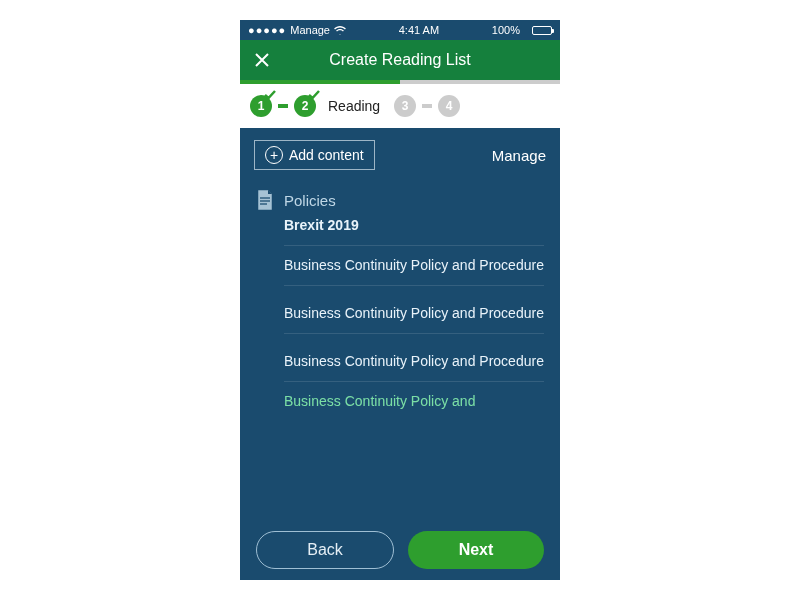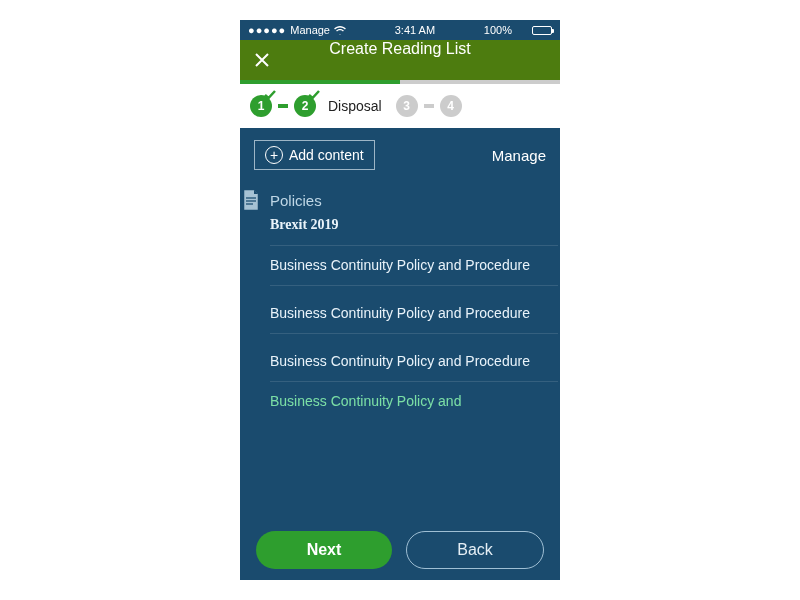--- a/index.html
+++ b/index.html
@@ -27,44 +27,44 @@
     background: #1A4B6E;
     color: #fff;
     font-size: 11px;
     display: flex;
     align-items: center;
     justify-content: space-between;
     padding: 0 8px;
   }
   .status-left { display:flex; align-items:center; gap:4px; }
   .dots { letter-spacing: 1px; }
-  .status-right { display:flex; align-items:center; gap:20px; }
+  .status-right { display:flex; align-items:center; gap:12px; }
   .battery {
     width: 20px; height: 9px;
     border: 1px solid #fff;
     border-radius: 2px;
     position: relative;
     padding: 1px;
   }
   .battery::after {
     content:"";
     position:absolute;
     right:-3px; top:2px;
     width:2px; height:4px;
     background:#fff;
     border-radius:0 1px 1px 0;
   }
   .battery-fill { background:#fff; height:100%; width:100%; }
 
   .nav-bar {
     height: 40px;
-    background:#4d7c0f;
+    background:#15803d;
     color:#fff;
     display:flex;
-    align-items:flex-start;
+    align-items:center;
     justify-content:center;
     position:relative;
   }
   .nav-title { font-size:16px; font-weight:500; color:#fff; }
   .nav-close {
     position:absolute; left:10px; top:8px;
     width:24px; height:24px;
     display:flex; align-items:center; justify-content:center;
     cursor:pointer;
   }
@@ -111,38 +111,38 @@
     width:18px; height:18px; border:1.4px solid #fff; border-radius:50%;
     display:flex; align-items:center; justify-content:center;
     font-size:14px; line-height:1;
   }
   .spacer { flex:1; }
   .manage { font-size:15px; color:#fff; cursor:pointer;margin-left:24px; }
 
   .content {
     flex:1;
     overflow:hidden;
-    padding:0 2px;
+    padding:0 16px;
     color:#E5F0F8;
   }
   .section { margin-top:8px; }
   .section-header { display:flex; align-items:center; gap:10px; color:#9FBFD4; }
   .section-title { font-size:15px; color:#BFD7E6; }
   .section-icon { width:18px; height:20px; flex-shrink:0; opacity:.85; }
 
   .item {
     margin-left:28px;
     padding:10px 0;
     font-size:14px;
     line-height:1.35;
     color:#E9F3FA;
     border-bottom:1px solid rgba(255,255,255,.12);
     cursor:pointer;
   }
-  .item.first { border-bottom:1px solid rgba(255,255,255,.12); padding-top:6px; font-weight:600;font-family:Liberation Serif, serif; }
+  .item.first { border-bottom:1px solid rgba(255,255,255,.12); padding-top:6px; font-weight:600; }
   .item.cut { color:#86efac; opacity:.9; border-bottom:none; }
 
   .footer {
     height:60px;
     display:flex;
     align-items:center;
     justify-content:center;
     gap:14px;
     padding:0 16px;
     background:#1A4B6E;
@@ -162,21 +162,21 @@
 <div class="phone">
 
   <div class="status-bar">
     <div class="status-left">
       <span class="dots">●●●●●</span>
       <span>Manage</span>
       <svg width="12" height="9" viewBox="0 0 12 9">
           <path d="M6 8.5c.4 0 .8-.2 1-.5l-2 0c.2.3.6.5 1 .5zM1 3.5C2.3 2.2 4 1.5 6 1.5s3.7.7 5 2l.9-.9C10.3.9 8.2 0 6 0S1.7.9.1 2.6L1 3.5zm2 2C3.8 4.7 4.8 4.2 6 4.2s2.2.5 3 1.3l.9-.9C8.8 3.5 7.5 2.9 6 2.9S3.2 3.5 2.1 4.6L3 5.5z" fill="#fff"></path>
         </svg>
     </div>
-    <span>3:41 AM</span>
+    <span>4:41 AM</span>
     <div class="status-right">
       <span>100%</span>
       <span class="battery"><span class="battery-fill"></span></span>
     </div>
   </div>
 
   <div class="nav-bar">
     <div class="nav-close">
       <svg width="18" height="18" viewBox="0 0 18 18">
           <path d="M3 3 L15 15 M15 3 L3 15" fill="none"></path>
@@ -196,21 +196,21 @@
             <path d="M2 7 L5.5 10 L12 3" stroke="#2E9E2E" stroke-width="2.5" fill="none"></path>
           </svg>
       </div>
       <div class="step-connector"></div>
       <div class="step-circle step-done">
         <span>2</span>
         <svg class="chk" viewBox="0 0 14 14">
             <path d="M2 7 L5.5 10 L12 3" stroke="#2E9E2E" stroke-width="2.5" fill="none"></path>
           </svg>
       </div>
-      <div class="step-label">Disposal</div>
+      <div class="step-label">Reading</div>
       <div class="step-circle step-inactive">
           <span>3</span>
         </div>
       <div class="step-connector inactive"></div>
       <div class="step-circle step-inactive">
           <span>4</span>
         </div>
     </div>
   </div>
 
@@ -243,17 +243,17 @@
     </div>
 
     <div class="section">
       <div class="item">Business Continuity Policy and Procedure</div>
       <div class="item cut">Business Continuity Policy and</div>
     </div>
 
   </div>
 
   <div class="footer">
+    <div class="btn btn-back">Back</div>
     <div class="btn btn-next">Next</div>
-    <div class="btn btn-back">Back</div>
   </div>
 
 </div>
 
 </body></html>

